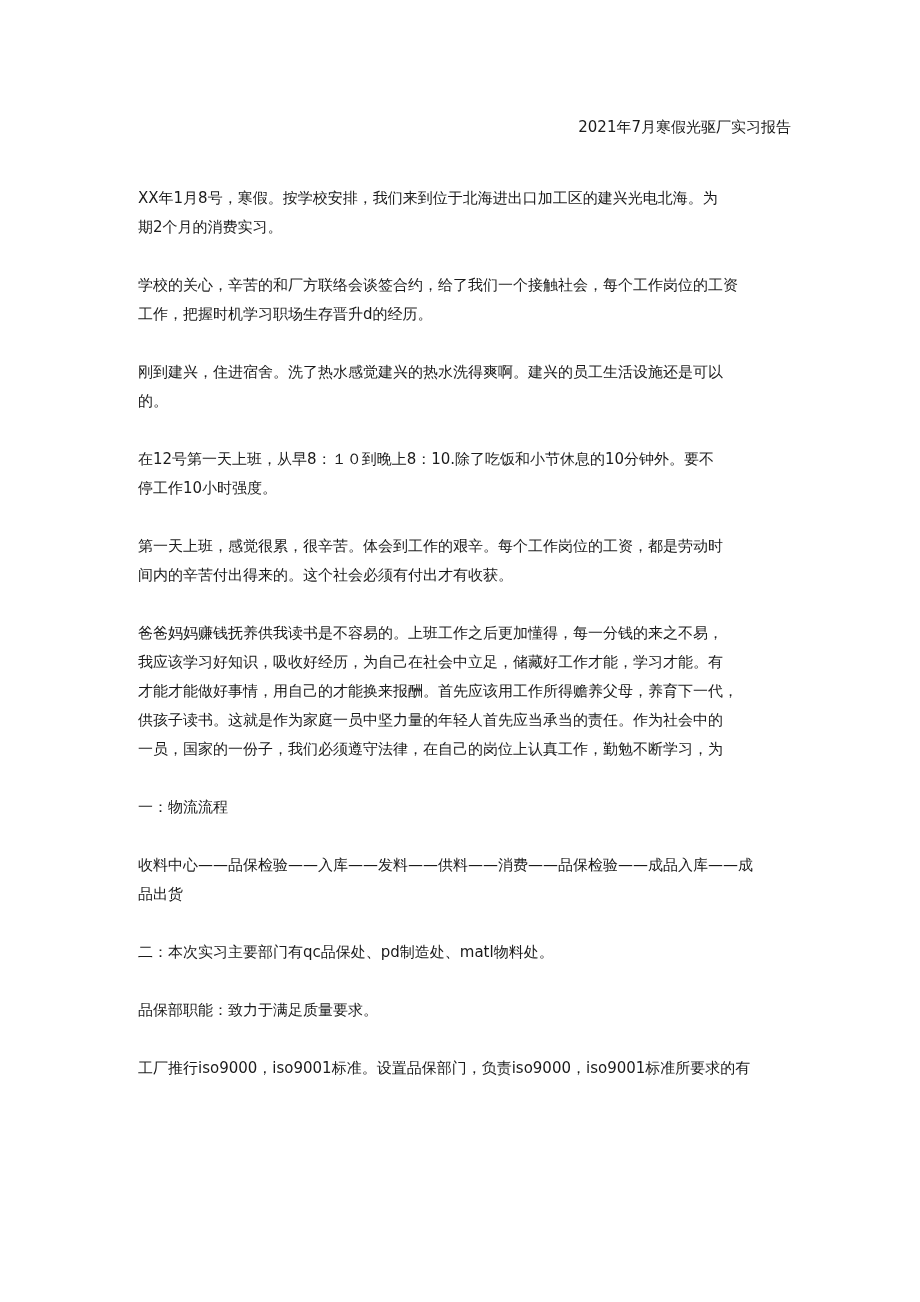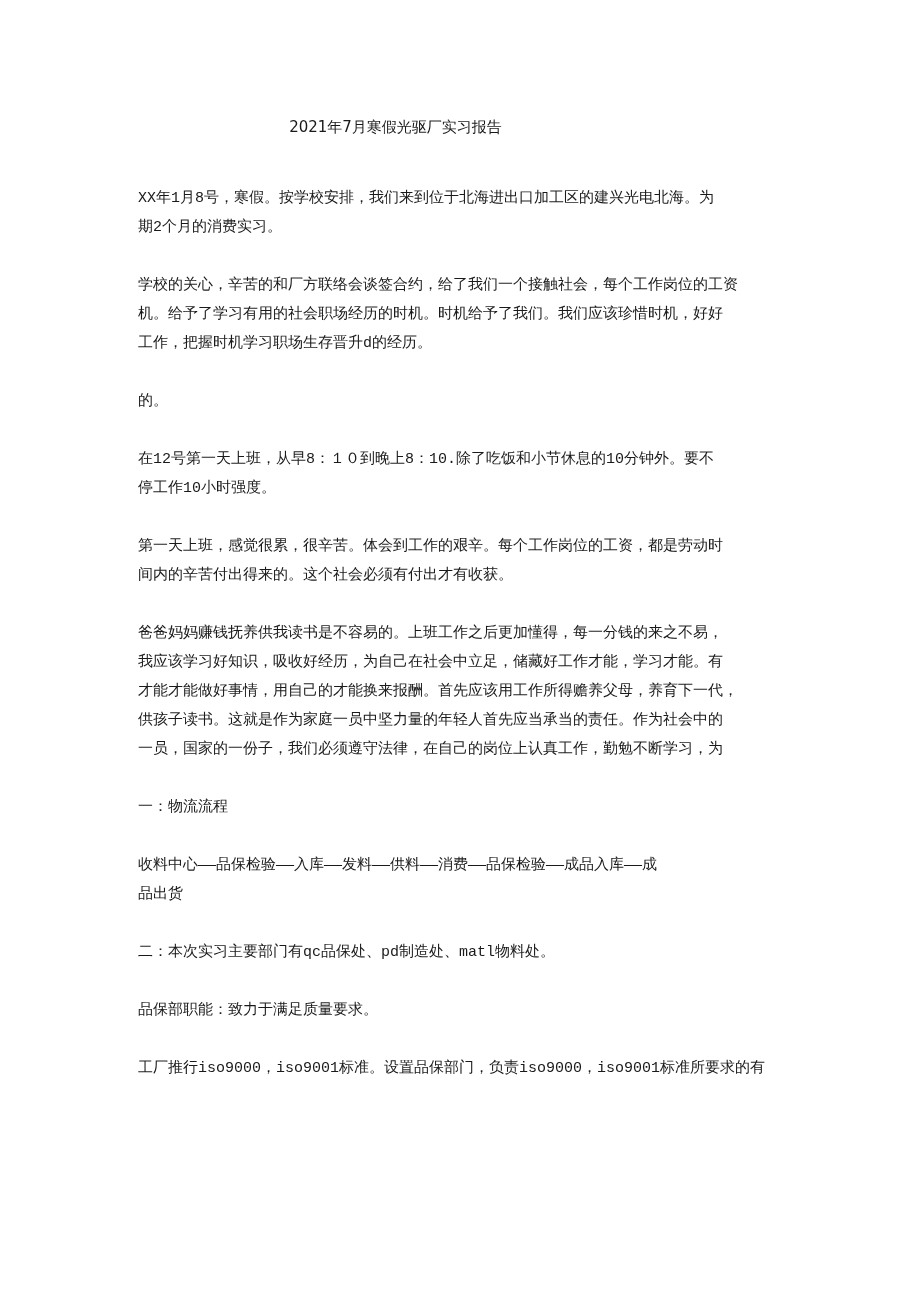--- a/index.html
+++ b/index.html
@@ -20,35 +20,34 @@
       left: 0; top: 0;
       width: 920px;
       height: 1302px;
       background: #ffffff;
     }
     .title {
       position: absolute;
       top: 116px;
       left: 0;
       width: 791px;
-      text-align: center;
+      text-align: right;
       font-size: 15px;
       line-height: 22px;
       white-space: nowrap;
     }
     .body-text {
       position: absolute;
       left: 138px;
       top: 184px;
       width: 660px;
       font-size: 15px;
     }
     .para {
       margin: 0 0 29px 0;
-      font-family: Liberation Mono, monospace;
     }
     .line {
       display: block;
       height: 29px;
       line-height: 29px;
       white-space: nowrap;
     }
   </style>
 </head>
 <body>
@@ -58,25 +57,25 @@
 
   <div class="body-text">
 
     <p class="para">
       <span class="line">XX年1月8号，寒假。按学校安排，我们来到位于北海进出口加工区的建兴光电北海。为</span>
       <span class="line">期2个月的消费实习。</span>
     </p>
 
     <p class="para">
       <span class="line">学校的关心，辛苦的和厂方联络会谈签合约，给了我们一个接触社会，每个工作岗位的工资</span>
-      <span class="line">机。给予了学习有用的社会职场经历的时机。时机给予了我们。我们应该珍惜时机，好好</span>
       <span class="line">工作，把握时机学习职场生存晋升d的经历。</span>
     </p>
 
     <p class="para">
+      <span class="line">刚到建兴，住进宿舍。洗了热水感觉建兴的热水洗得爽啊。建兴的员工生活设施还是可以</span>
       <span class="line">的。</span>
     </p>
 
     <p class="para">
       <span class="line">在12号第一天上班，从早8：１０到晚上8：10.除了吃饭和小节休息的10分钟外。要不</span>
       <span class="line">停工作10小时强度。</span>
     </p>
 
     <p class="para">
       <span class="line">第一天上班，感觉很累，很辛苦。体会到工作的艰辛。每个工作岗位的工资，都是劳动时</span>

